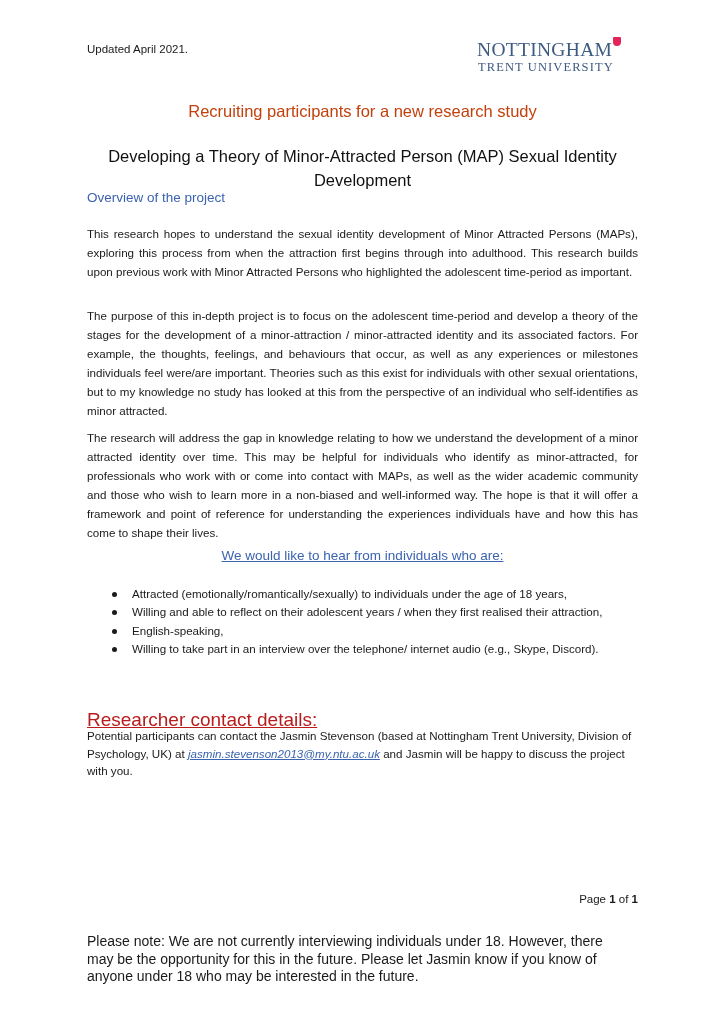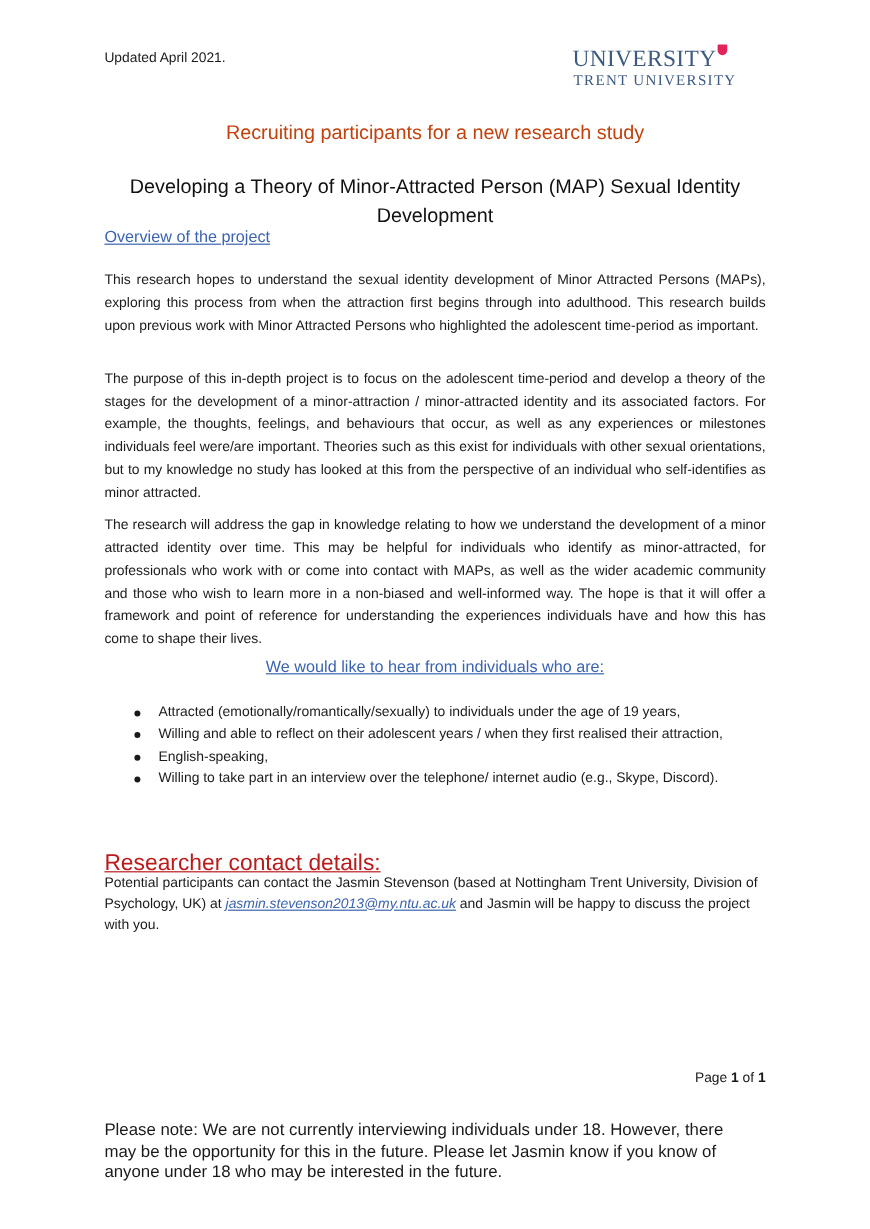--- a/index.html
+++ b/index.html
@@ -6,21 +6,21 @@
   body { width: 725px; height: 1024px; position: relative; overflow: hidden;
          font-family: "Liberation Sans", sans-serif; color: #1a1a1a; }
   .page { position: absolute; left: 0; top: 0; width: 725px; height: 1024px; }
   .updated { position: absolute; left: 87px; top: 43px; font-size: 11.5px; color: #1a1a1a; }
   .logo { position: absolute; left: 477px; top: 40px; width: 150px; }
   .logo-line1 { font-family: "Liberation Serif", serif; font-size: 19.5px; color: #3d5a80; letter-spacing: 0.3px; line-height: 19px; position: relative; display: inline-block; }
   .logo-line2 { font-family: "Liberation Serif", serif; font-size: 12.5px; color: #3d5a80; letter-spacing: 1.1px; line-height: 14px; margin-left: 1px; }
   .logo-shield { position: absolute; right: -9px; top: -3px; width: 8px; height: 9px; background: #e3245a; border-radius: 1px 1px 4px 4px; }
   .subtitle { position: absolute; left: 0; width: 725px; top: 102px; text-align: center; font-size: 16.5px; color: #c2410c; }
   .title { position: absolute; left: 100px; width: 525px; top: 144px; text-align: center; font-size: 16.5px; line-height: 24px; color: #111; }
-  .h-overview { position: absolute; left: 87px; top: 190px; font-size: 13.5px; color: #3b63b0; text-decoration: underline; }
+  .h-overview { position: absolute; left: 87px; top: 190px; font-size: 13.5px; color: #3b63b0; }
   .para { position: absolute; left: 87px; width: 551px; font-size: 11.6px; line-height: 19px; text-align: justify; color: #1a1a1a; }
   .p1 { top: 224px; }
   .p2 { top: 306px; }
   .p3 { top: 428px; }
   .h-hear { position: absolute; left: 0; width: 725px; top: 548px; text-align: center; font-size: 13.5px; color: #3b63b0; text-decoration: underline; }
   .bullets { position: absolute; left: 112px; top: 585px; margin: 0; padding: 0; list-style: none; font-size: 11.6px; line-height: 18.4px; }
   .bullets li { position: relative; padding-left: 20px; white-space: nowrap; }
   .bullets li .dot { position: absolute; left: 0; top: 7px; width: 5px; height: 5px; border-radius: 50%; background: #1a1a1a; }
   .h-contact { position: absolute; left: 87px; top: 709px; font-size: 19px; color: #b91c1c; text-decoration: underline; }
   .contact { position: absolute; left: 87px; top: 727px; width: 560px; font-size: 11.6px; line-height: 17.6px; color: #1a1a1a; }
@@ -31,37 +31,37 @@
 </style>
 </head>
 <body>
 
 <div class="page">
 
   <div class="updated">Updated April 2021.</div>
 
   <div class="logo">
     <div class="logo-line1">
-      <span>UNIVERSITY</span>
+      <span>NOTTINGHAM</span>
       <span class="logo-shield"></span>
     </div>
     <div class="logo-line2">TRENT UNIVERSITY</div>
   </div>
 
   <div class="subtitle">Recruiting participants for a new research study</div>
   <div class="title">Developing a Theory of Minor-Attracted Person (MAP) Sexual Identity Development</div>
 
   <div class="h-overview">Overview of the project</div>
   <p class="para p1" style="margin:0">This research hopes to understand the sexual identity development of Minor Attracted Persons (MAPs), exploring this process from when the attraction first begins through into adulthood. This research builds upon previous work with Minor Attracted Persons who highlighted the adolescent time-period as important.</p>
   <p class="para p2" style="margin:0">The purpose of this in-depth project is to focus on the adolescent time-period and develop a theory of the stages for the development of a minor-attraction / minor-attracted identity and its associated factors. For example, the thoughts, feelings, and behaviours that occur, as well as any experiences or milestones individuals feel were/are important. Theories such as this exist for individuals with other sexual orientations, but to my knowledge no study has looked at this from the perspective of an individual who self-identifies as minor attracted.</p>
   <p class="para p3" style="margin:0">The research will address the gap in knowledge relating to how we understand the development of a minor attracted identity over time. This may be helpful for individuals who identify as minor-attracted, for professionals who work with or come into contact with MAPs, as well as the wider academic community and those who wish to learn more in a non-biased and well-informed way. The hope is that it will offer a framework and point of reference for understanding the experiences individuals have and how this has come to shape their lives.</p>
 
   <div class="h-hear">We would like to hear from individuals who are:</div>
   <ul class="bullets">
-    <li><span class="dot"></span><span>Attracted (emotionally/romantically/sexually) to individuals under the age of 19 years,</span></li>
+    <li><span class="dot"></span><span>Attracted (emotionally/romantically/sexually) to individuals under the age of 18 years,</span></li>
     <li><span class="dot"></span><span>Willing and able to reflect on their adolescent years / when they first realised their attraction,</span></li>
     <li><span class="dot"></span><span>English-speaking,</span></li>
     <li><span class="dot"></span><span>Willing to take part in an interview over the telephone/ internet audio (e.g., Skype, Discord).</span></li>
   </ul>
 
   <div class="h-contact">Researcher contact details:</div>
   <div class="contact"><span>Potential participants can contact the Jasmin Stevenson (based at Nottingham Trent University, Division of Psychology, UK) at </span><a>jasmin.stevenson2013@my.ntu.ac.uk</a><span> and Jasmin will be happy to discuss the project with you.</span></div>
 
   <div class="pagenum"><span>Page </span><b>1</b><span> of </span><b>1</b></div>
 

